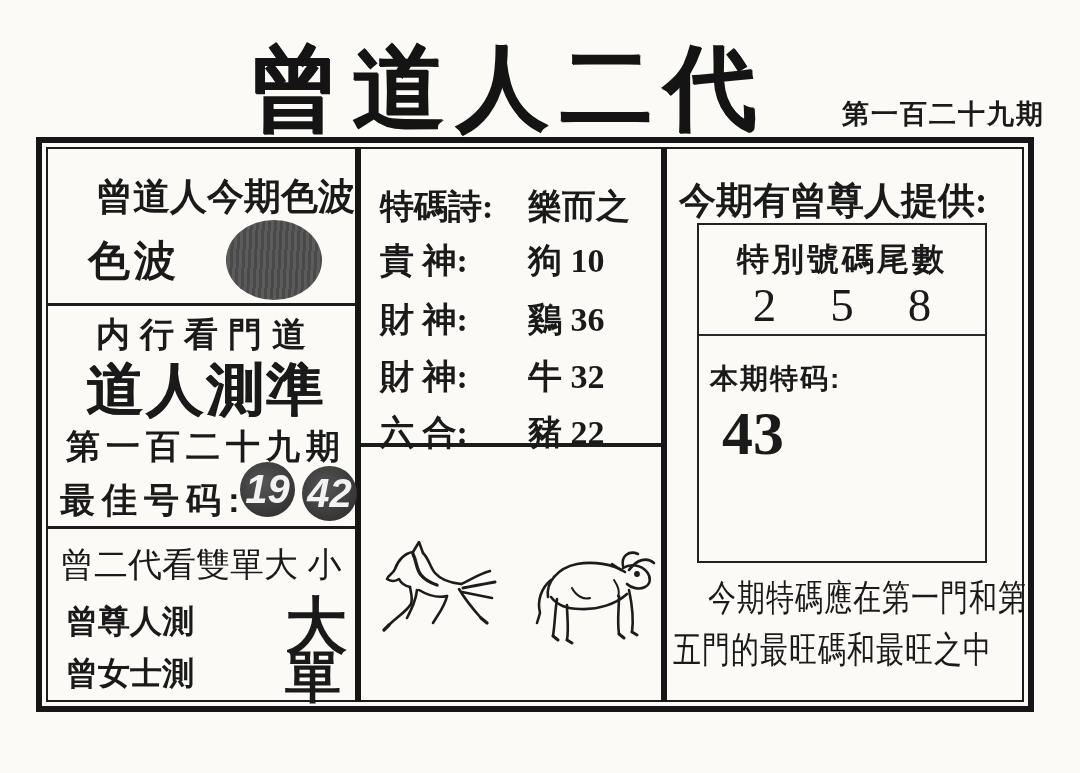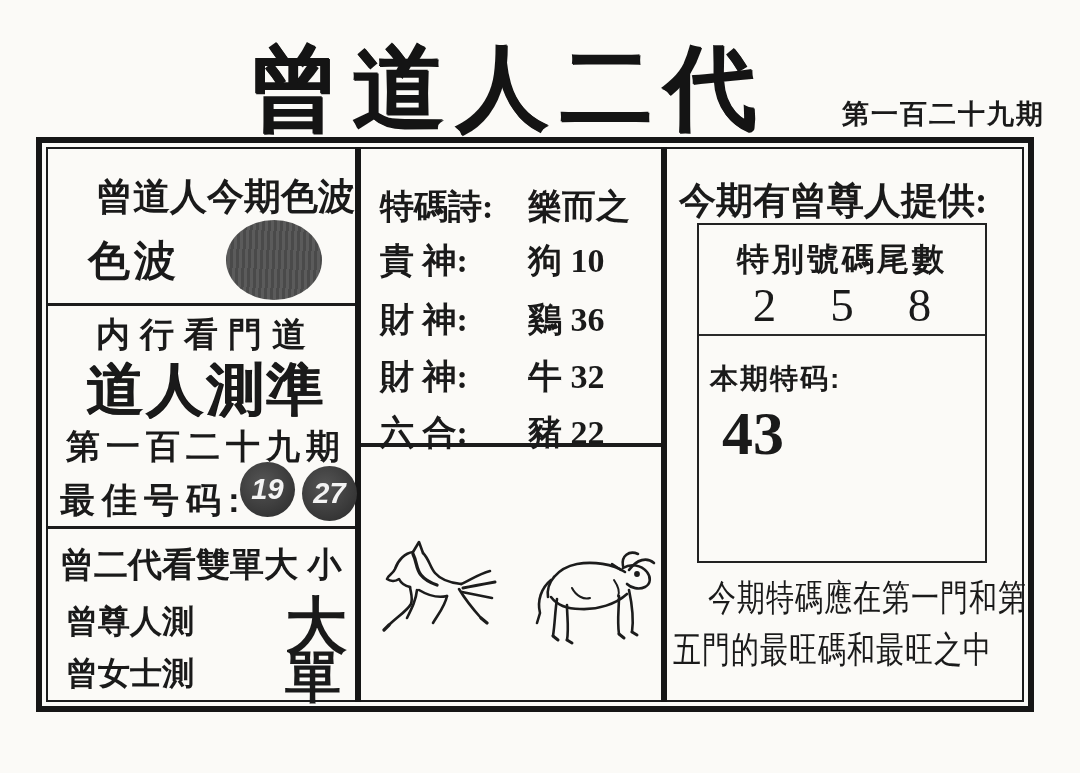--- a/index.html
+++ b/index.html
@@ -32,27 +32,27 @@
     left:226px;top:220px;width:96px;height:80px;border-radius:50%;
     background:repeating-linear-gradient(93deg,#4a4a4a 0 3px,#5b5b5b 3px 6px);
   }
   .men-line1{left:57px;top:312px;width:298px;text-align:center;font-size:34px;font-weight:600;letter-spacing:10px;white-space:nowrap;}
   .men-line2{left:57px;top:352px;width:298px;text-align:center;font-size:57px;font-weight:900;letter-spacing:3px;white-space:nowrap;text-shadow:1px 0 0 #111;}
   .men-line3{left:57px;top:424px;width:298px;text-align:center;font-size:34px;font-weight:600;letter-spacing:6px;white-space:nowrap;}
   .best-label{left:60px;top:477px;font-size:35px;font-weight:600;letter-spacing:7px;white-space:nowrap;}
   .num-circle{
     width:55px;height:55px;border-radius:50%;
     background:radial-gradient(circle at 42% 38%,#555 0%,#343434 75%);
-    color:#f3f3f3;font-style:italic;font-weight:700;font-size:29px;
+    color:#f3f3f3;font-style:italic;font-weight:700;font-size:40px;
     display:flex;align-items:center;justify-content:center;
     font-family:"Liberation Sans","DejaVu Sans",sans-serif;
   }
   .circle-19{left:240px;top:462px;}
   .circle-27{left:302px;top:466px;}
-  .dan-heading{left:60px;top:542px;width:300px;font-size:34px;font-weight:700;white-space:nowrap;}
+  .dan-heading{left:60px;top:542px;width:300px;font-size:34px;font-weight:400;white-space:nowrap;}
   .dan-label{font-size:32px;font-weight:900;white-space:nowrap;}
   .dan-value{font-size:62px;font-weight:900;white-space:nowrap;}
 
   
   .m-row{left:380px;width:272px;white-space:nowrap;}
   .m-label{display:inline-block;width:132px;font-size:34px;font-weight:700;}
   .m-value{font-size:34px;font-weight:600;margin-left:16px;}
   .shengxiao{left:383px;top:466px;font-size:40px;font-weight:700;letter-spacing:6px;white-space:nowrap;}
   .animal svg{display:block;}
 
@@ -88,21 +88,21 @@
 
   <div class="abs seba-heading sans">曾道人今期色波</div>
   <div class="abs seba-label sans">色波</div>
   <div class="abs seba-oval"></div>
 
   <div class="abs men-line1">内行看門道</div>
   <div class="abs men-line2">道人測準</div>
   <div class="abs men-line3">第一百二十九期</div>
   <div class="abs best-label sans">最佳号码:</div>
   <div class="abs num-circle circle-19">19</div>
-  <div class="abs num-circle circle-27">27</div>
+  <div class="abs num-circle circle-27">42</div>
 
   <div class="abs dan-heading sans">曾二代看雙單大 小</div>
   <div class="abs dan-label sans" style="left:66px;top:600px;">曾尊人測</div>
   <div class="abs dan-value sans" style="left:285px;top:584px;">大</div>
   <div class="abs dan-label sans" style="left:66px;top:652px;">曾女士測</div>
   <div class="abs dan-value sans" style="left:285px;top:640px;font-size:56px;">單</div>
 
   <div class="abs m-row" style="top:184px;">
     <span class="m-label">特碼詩:</span><span class="m-value">樂而之</span>
   </div>

